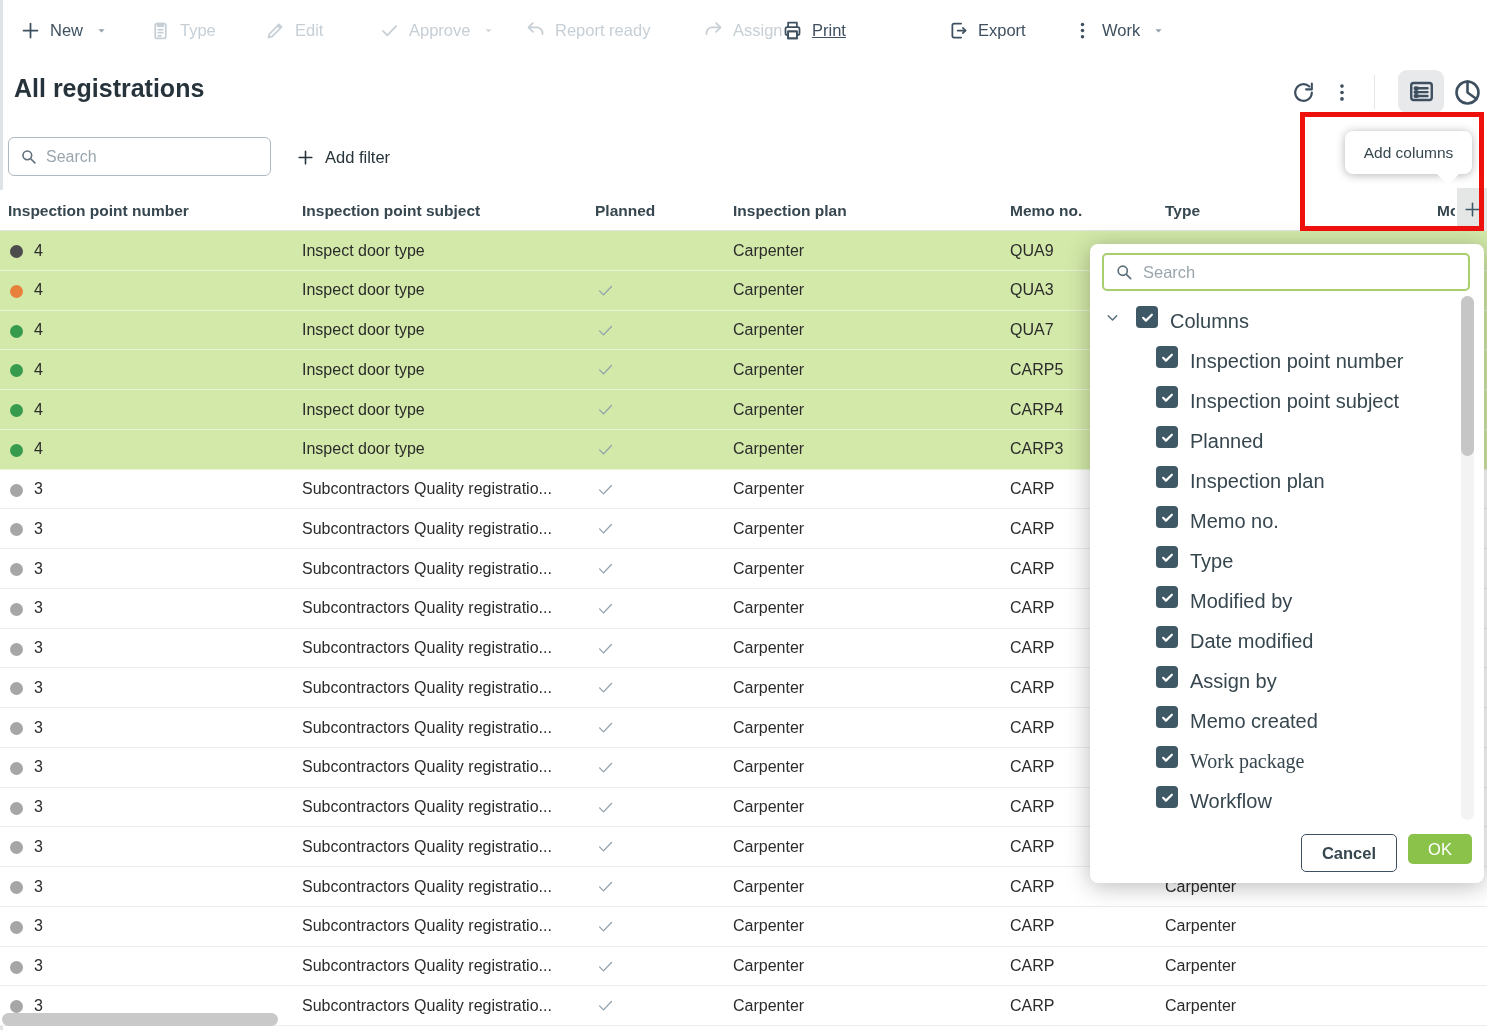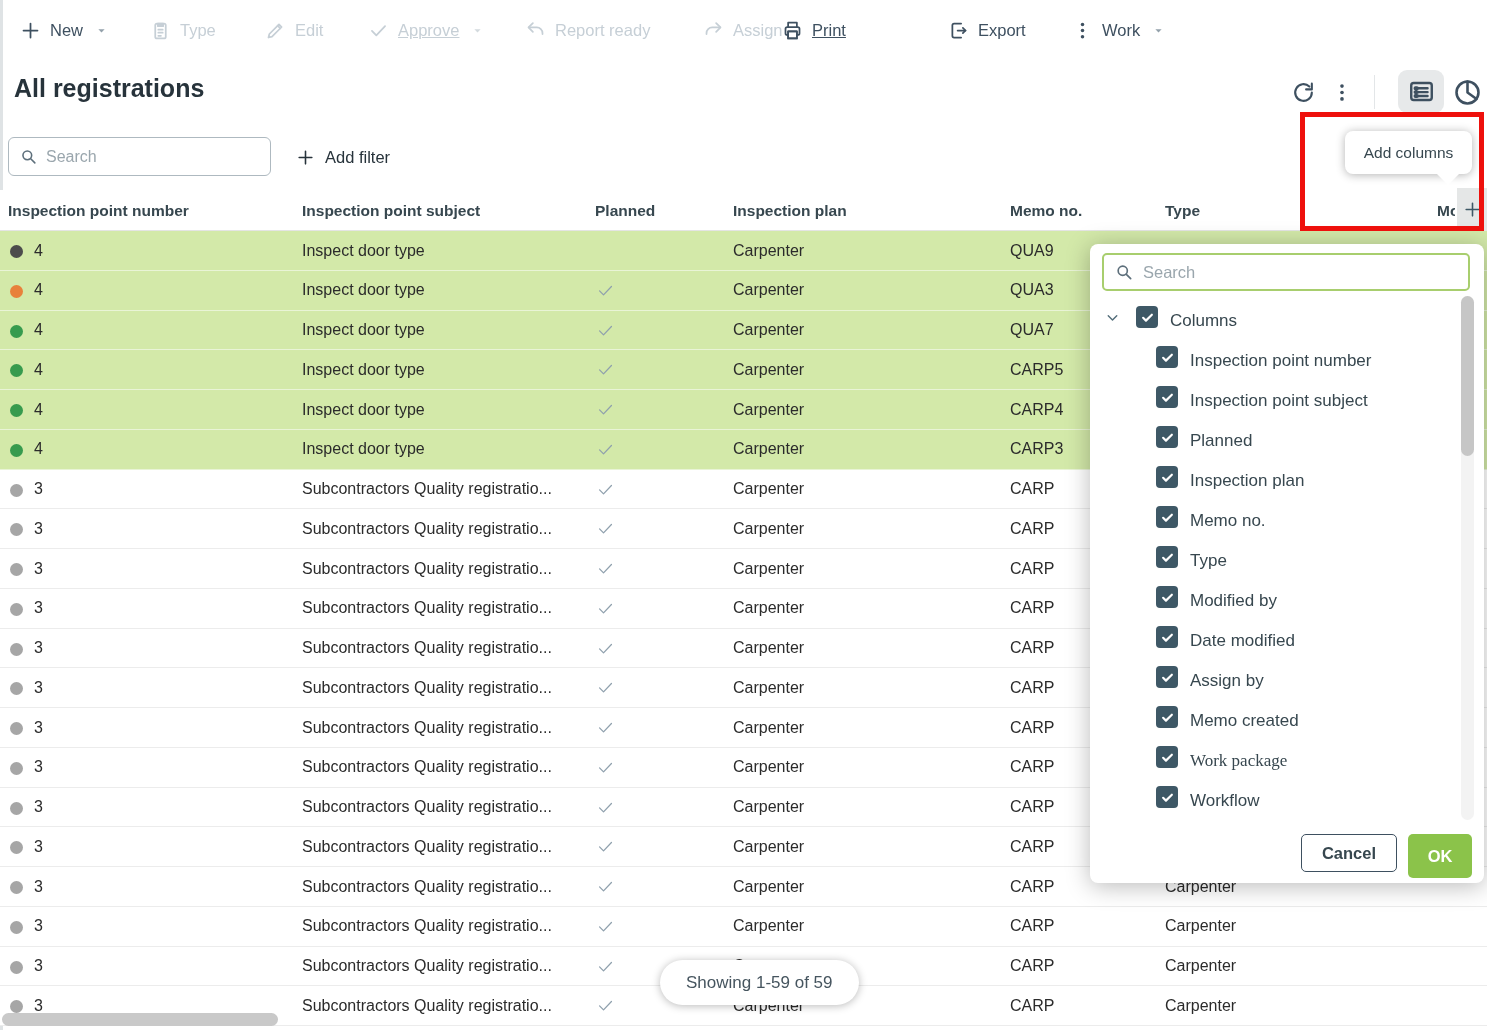--- a/index.html
+++ b/index.html
@@ -63,28 +63,28 @@
   #columns-panel { position:absolute; left:1090px; top:244px; width:394px; height:639px; background:#fff;
     border-radius:8px; box-shadow:0 3px 24px rgba(0,0,0,.28); z-index:30; }
   #panel-search { position:absolute; left:12px; top:9px; width:368px; height:38px; border:2px solid #a8ce6e;
     border-radius:5px; display:flex; align-items:center; padding:0 10px; gap:9px; background:#fff; }
   #panel-search input { border:none; outline:none; font-size:16.5px; width:100%; color:#2f3c45;
     font-family:"Liberation Sans", sans-serif; }
   #panel-search input::placeholder { color:#9aa6ad; }
   .tree-row { position:absolute; left:0; height:40px; display:flex; align-items:center; cursor:pointer; }
   .cbox { width:22px; height:22px; background:#3e5866; border-radius:4px; display:flex; align-items:center;
     justify-content:center; color:#fff; flex:0 0 22px; cursor:pointer; }
-  .tree-label { font-size:17px; color:#37474f; margin-left:12px; white-space:nowrap;margin-top:8px; }
+  .tree-label { font-size:20px; color:#37474f; margin-left:12px; white-space:nowrap;margin-top:8px; }
   #panel-scroll-track { position:absolute; left:371px; top:52px; width:13px; height:524px; background:#f3f3f3; border-radius:7px; }
   #panel-scroll-thumb { position:absolute; left:0; top:0; width:13px; height:160px; background:#c6c6c6; border-radius:7px; }
   #cancel-btn { position:absolute; left:211px; top:590px; width:96px; height:38px; background:#fff;
     border:1.5px solid #3e5060; border-radius:5px; font-size:16.5px; font-weight:700; color:#37474f;
     display:flex; align-items:center; justify-content:center; cursor:pointer; }
-  #ok-btn { position:absolute; left:318px; top:590px; width:64px; height:44px; background:#8bc34a;
-    border-radius:5px; font-size:16.5px; font-weight:700; color:#fff; display:flex; align-items:center;
+  #ok-btn { position:absolute; left:318px; top:590px; width:64px; height:30px; background:#8bc34a;
+    border-radius:5px; font-size:16.5px; font-weight:400; color:#fff; display:flex; align-items:center;
     justify-content:center; cursor:pointer; }
 
   
   #showing-pill { position:absolute; left:660px; top:960px; height:45px; padding:0 26px; background:#fff;
     border-radius:23px; box-shadow:0 1px 9px rgba(0,0,0,.28); display:flex; align-items:center;
     font-size:17px; color:#46555f; z-index:20; }
   #h-scrollbar { position:absolute; left:2px; top:1013px; width:276px; height:13px; background:#c9c9c9;
     border-radius:7px; z-index:22; cursor:pointer; }
 </style>
 </head>
@@ -119,21 +119,21 @@
       </div>
       <div class="tbar-item disabled" style="left: 265px;">
         <span>
           <svg width="21" height="21" viewBox="0 0 24 24" fill="none" stroke="currentColor" stroke-width="2" stroke-linecap="round" stroke-linejoin="round">
             <path d="M4 20l1-4L16 5l3 3L8 19l-4 1z"></path>
             <path d="M14.5 6.5l3 3"></path>
           </svg>
         </span>
         <span>Edit</span>
       </div>
-      <div class="tbar-item disabled" style="left: 368px; text-decoration: underline;">
+      <div class="tbar-item disabled" style="left: 379px;">
         <span>
           <svg width="21" height="21" viewBox="0 0 24 24" fill="none" stroke="currentColor" stroke-width="2" stroke-linecap="round" stroke-linejoin="round">
             <path d="M4.5 12.5l5 5L19.5 7"></path>
           </svg>
         </span>
         <span>Approve</span>
         <span class="caret" style="color:#d3dade">
           <svg width="15" height="15" viewBox="0 0 24 24" fill="none" stroke="currentColor" stroke-width="2" stroke-linecap="round" stroke-linejoin="round">
             <path d="M7 10l5 5 5-5z" fill="currentColor" stroke="none"></path>
           </svg>
@@ -649,15 +649,14 @@
     <div id="panel-scroll-track">
       <div id="panel-scroll-thumb"></div>
     </div>
     <div id="cancel-btn">Cancel</div>
     <div id="ok-btn">OK</div>
   </div>
 
   <div id="red-box"></div>
   <div id="tooltip">Add columns</div>
 
-  <div id="showing-pill">Showing 1-59 of 59</div>
   <div id="h-scrollbar"></div>
 </div>
 
 </body></html>

